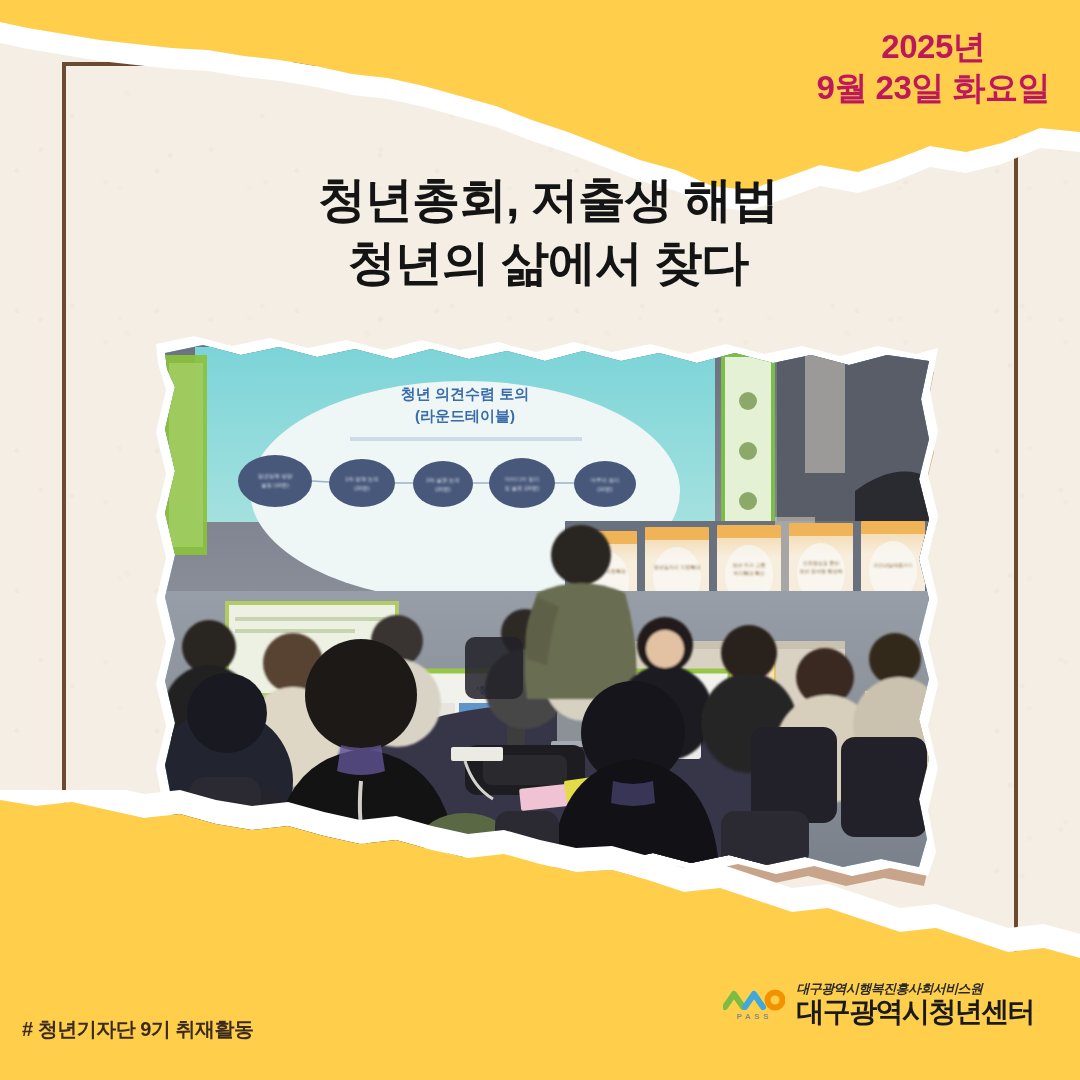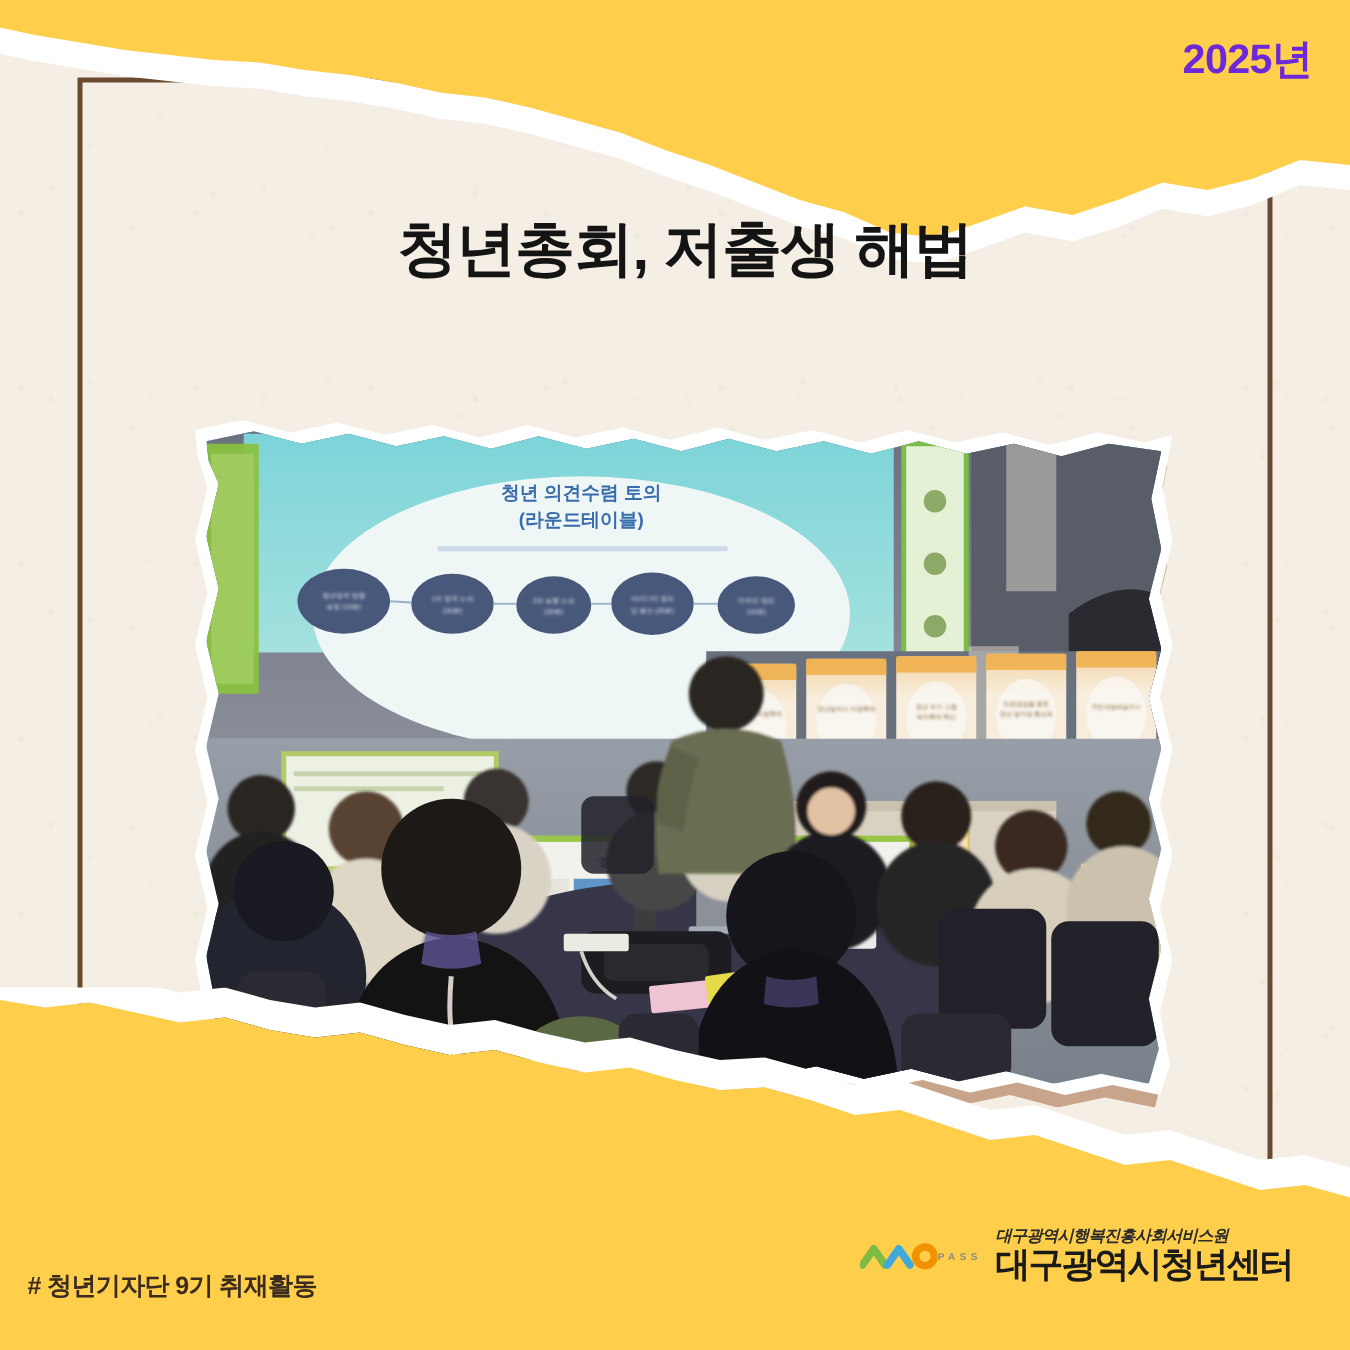--- a/index.html
+++ b/index.html
@@ -75,21 +75,21 @@
       288px 36px, 252px 40px, 216px 34px, 180px 24px, 144px 28px, 108px 20px,
       72px 12px, 36px 16px, 0 10px);
   }
 
   
   .frame{position:absolute;left:62px;top:62px;width:956px;height:956px;
     border:4px solid #6B4A2F;box-sizing:border-box;}
 
   
   .date-block{position:absolute;top:26px;right:30px;text-align:center;
-    color:#6d28d9;font-weight:700;line-height:1.25;letter-spacing:-.5px;}
+    color:#be185d;font-weight:700;line-height:1.25;letter-spacing:-.5px;}
   .date-line{font-size:33px;white-space:nowrap;}
 
   
   .title-block{position:absolute;left:16px;right:0;top:168px;text-align:center;
     color:#141414;font-weight:700;letter-spacing:-1px;line-height:1.32;}
   .title-line{font-size:48px;white-space:nowrap;}
 
   
   .photo-stack{position:absolute;left:150px;top:326px;width:790px;height:560px;}
   .shadow-layer{position:absolute;left:24px;top:26px;width:760px;height:534px;background:#C8A58A;
@@ -141,21 +141,21 @@
       10px 214px, 0 172px, 10px 130px, 0 88px, 10px 46px, 2px 28px);
     background:#7dd3fc;}
   .photo svg{display:block;width:764px;height:526px;}
 
   
   .tags{position:absolute;left:22px;bottom:36px;color:#3B2A1E;font-weight:700;line-height:1.45;}
   .tag-line{font-size:20px;white-space:nowrap;letter-spacing:-.5px;}
 
   
   .logo{position:absolute;right:46px;bottom:52px;display:flex;align-items:center;gap:11px;}
-  .logo-mark{display:flex;flex-direction:row;align-items:center;}
+  .logo-mark{display:flex;flex-direction:column;align-items:center;}
   .logo-pass{font-size:8px;letter-spacing:3.5px;color:#8A8A85;font-weight:700;margin-top:1px;}
   .logo-text{line-height:1.1;text-align:left;}
   .logo-sub{font-size:13px;color:#2A2A2A;font-weight:700;letter-spacing:-.6px;white-space:nowrap;font-style:italic;}
   .logo-main{font-size:28px;color:#1A1A1A;font-weight:700;letter-spacing:-1.6px;white-space:nowrap;margin-top:1px;}
 </style>
 </head>
 <body>
 
 <div class="card">
 
@@ -412,24 +412,26 @@
     </div>
   </div>
 
   <div class="yellow-top-fringe"></div>
   <div class="yellow-top"></div>
   <div class="yellow-bot-fringe"></div>
   <div class="yellow-bot"></div>
 
   <div class="date-block">
     <div class="date-line">2025년</div>
+    <div class="date-line">9월 23일 화요일</div>
   </div>
 
   <div class="title-block">
     <div class="title-line">청년총회, 저출생 해법</div>
+    <div class="title-line">청년의 삶에서 찾다</div>
   </div>
 
   <div class="tags">
     <div class="tag-line"># 청년기자단 9기 취재활동</div>
   </div>
 
   <div class="logo">
     <div class="logo-mark">
       <svg width="62" height="22" viewBox="0 0 62 22">
         <path d="M2 18 L11 5 L20 18" stroke="#7DBB42" stroke-width="6" fill="none" stroke-linecap="round" stroke-linejoin="round"></path>

